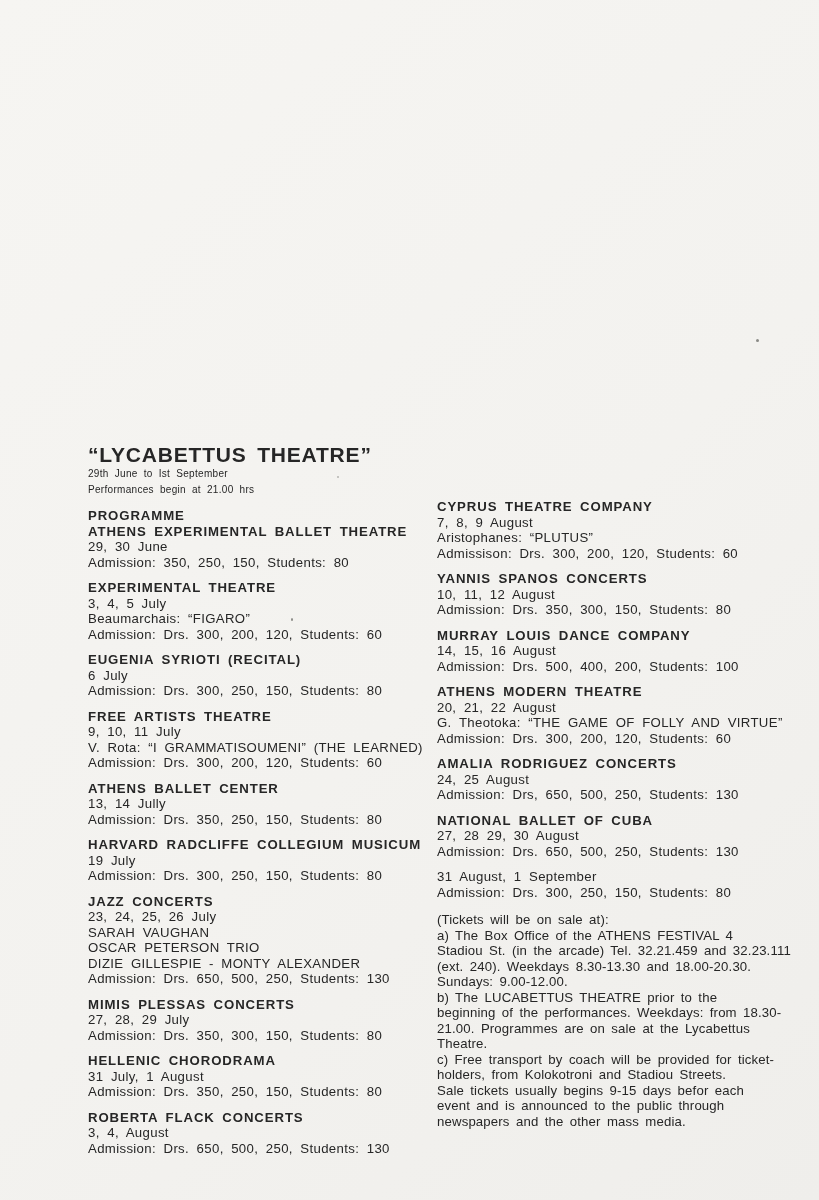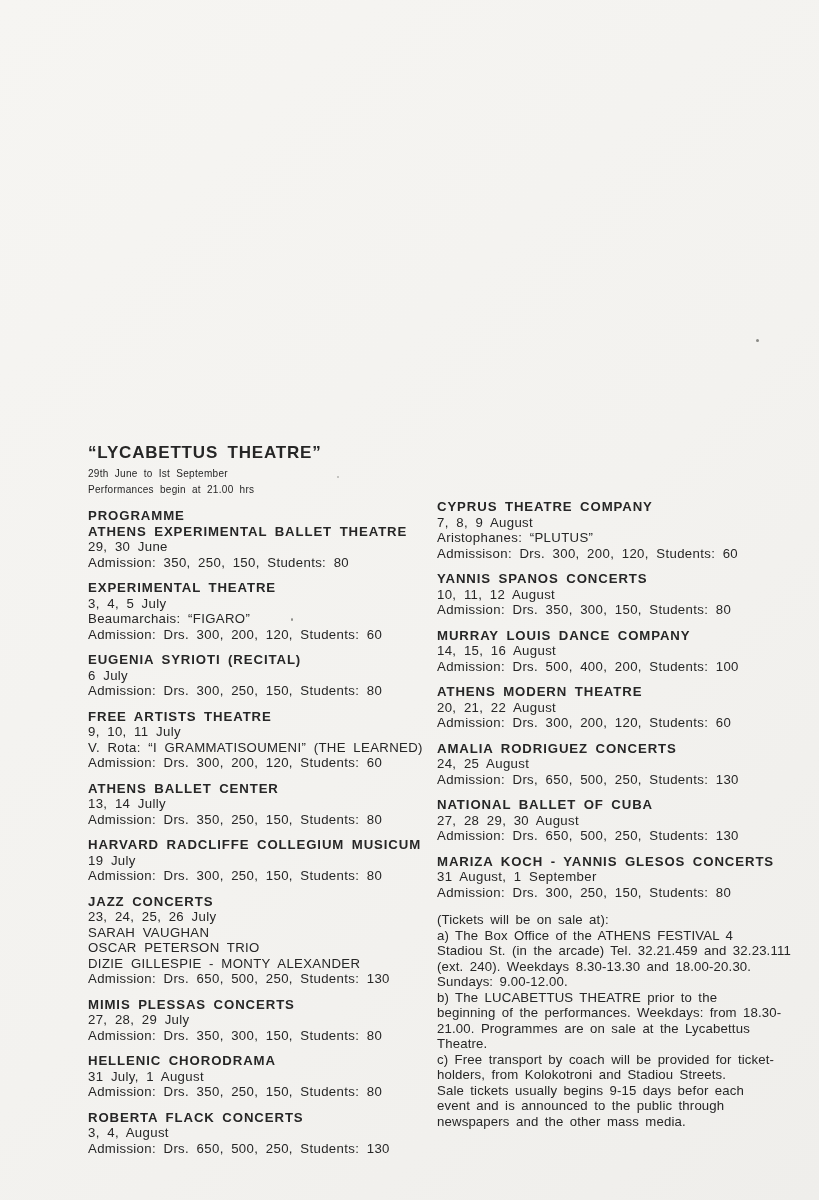--- a/index.html
+++ b/index.html
@@ -6,21 +6,21 @@
   body {
     width: 819px; height: 1200px;
     position: relative;
     background: linear-gradient(135deg, #f6f5f2 0%, #f3f2ef 55%, #efeeeb 100%);
     font-family: "Liberation Sans", sans-serif;
     color: #262626;
     overflow: hidden;
   }
   .page-title {
     position: absolute; left: 88px; top: 443px;
-    font-size: 17px; font-weight: bold;
+    font-size: 21px; font-weight: bold;
     letter-spacing: 0.8px; word-spacing: 4px;
     white-space: nowrap;
   }
   .subtitle-block {
     position: absolute; left: 88px; top: 466px;
     font-size: 10px; line-height: 16px;
     letter-spacing: 0.3px; word-spacing: 3px;
     white-space: nowrap;
   }
   .col { position: absolute; font-size: 13.2px; line-height: 15.5px; }
@@ -145,34 +145,34 @@
         <div class="line">Admission: Drs. 350, 300, 150, Students: 80</div>
       </div>
       <div class="event">
         <div class="event-title">MURRAY LOUIS DANCE COMPANY</div>
         <div class="line">14, 15, 16 August</div>
         <div class="line">Admission: Drs. 500, 400, 200, Students: 100</div>
       </div>
       <div class="event">
         <div class="event-title">ATHENS MODERN THEATRE</div>
         <div class="line">20, 21, 22 August</div>
+        <div class="line">G. Theotoka: “THE GAME OF FOLLY AND VIRTUE”</div>
         <div class="line">Admission: Drs. 300, 200, 120, Students: 60</div>
       </div>
       <div class="event">
         <div class="event-title">AMALIA RODRIGUEZ CONCERTS</div>
         <div class="line">24, 25 August</div>
         <div class="line">Admission: Drs, 650, 500, 250, Students: 130</div>
       </div>
       <div class="event">
         <div class="event-title">NATIONAL BALLET OF CUBA</div>
         <div class="line">27, 28 29, 30 August</div>
         <div class="line">Admission: Drs. 650, 500, 250, Students: 130</div>
       </div>
       <div class="event">
-        <div class="event-title">MARIZA KOCH - YANNIS GLESOS CONCERTS</div>
         <div class="line">31 August, 1 September</div>
         <div class="line">Admission: Drs. 300, 250, 150, Students: 80</div>
       </div>
     </div>
   <div class="info-section">
     <div id="info-lines">
         <div class="info-line">(Tickets will be on sale at):</div>
         <div class="info-line">a) The Box Office of the ATHENS FESTIVAL 4</div>
         <div class="info-line">Stadiou St. (in the arcade) Tel. 32.21.459 and 32.23.111</div>
         <div class="info-line">(ext. 240). Weekdays 8.30-13.30 and 18.00-20.30.</div>

